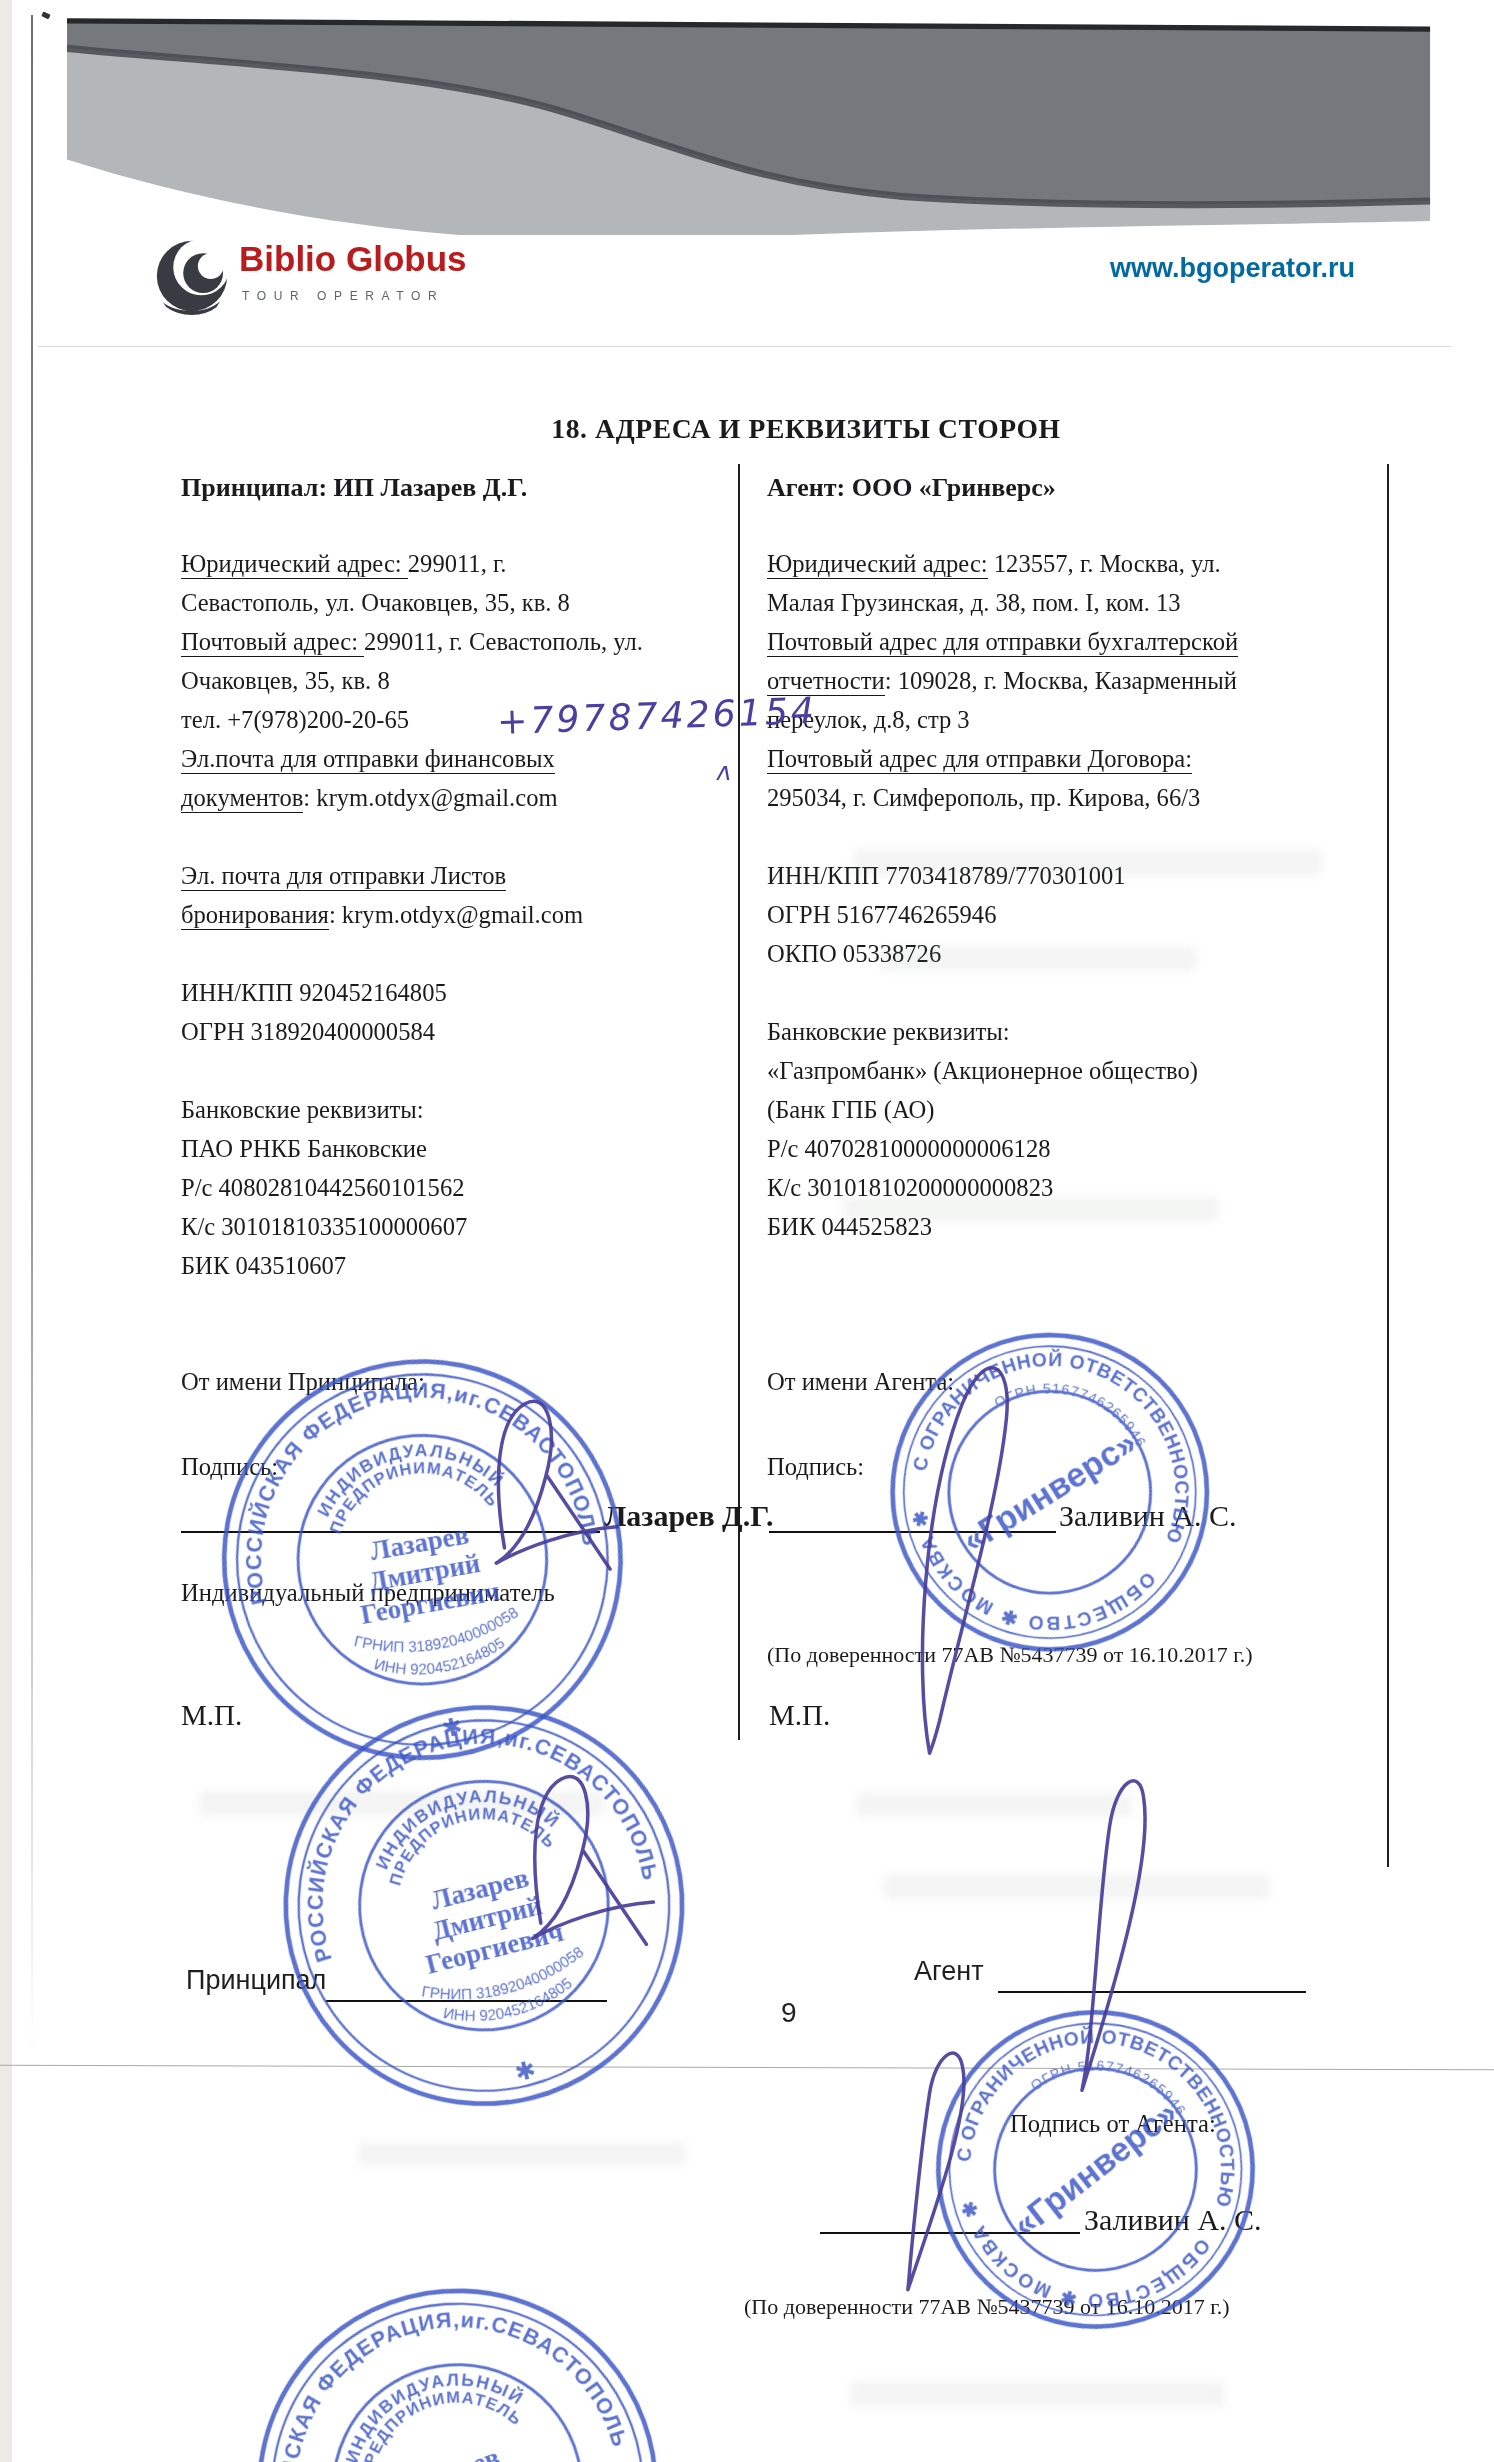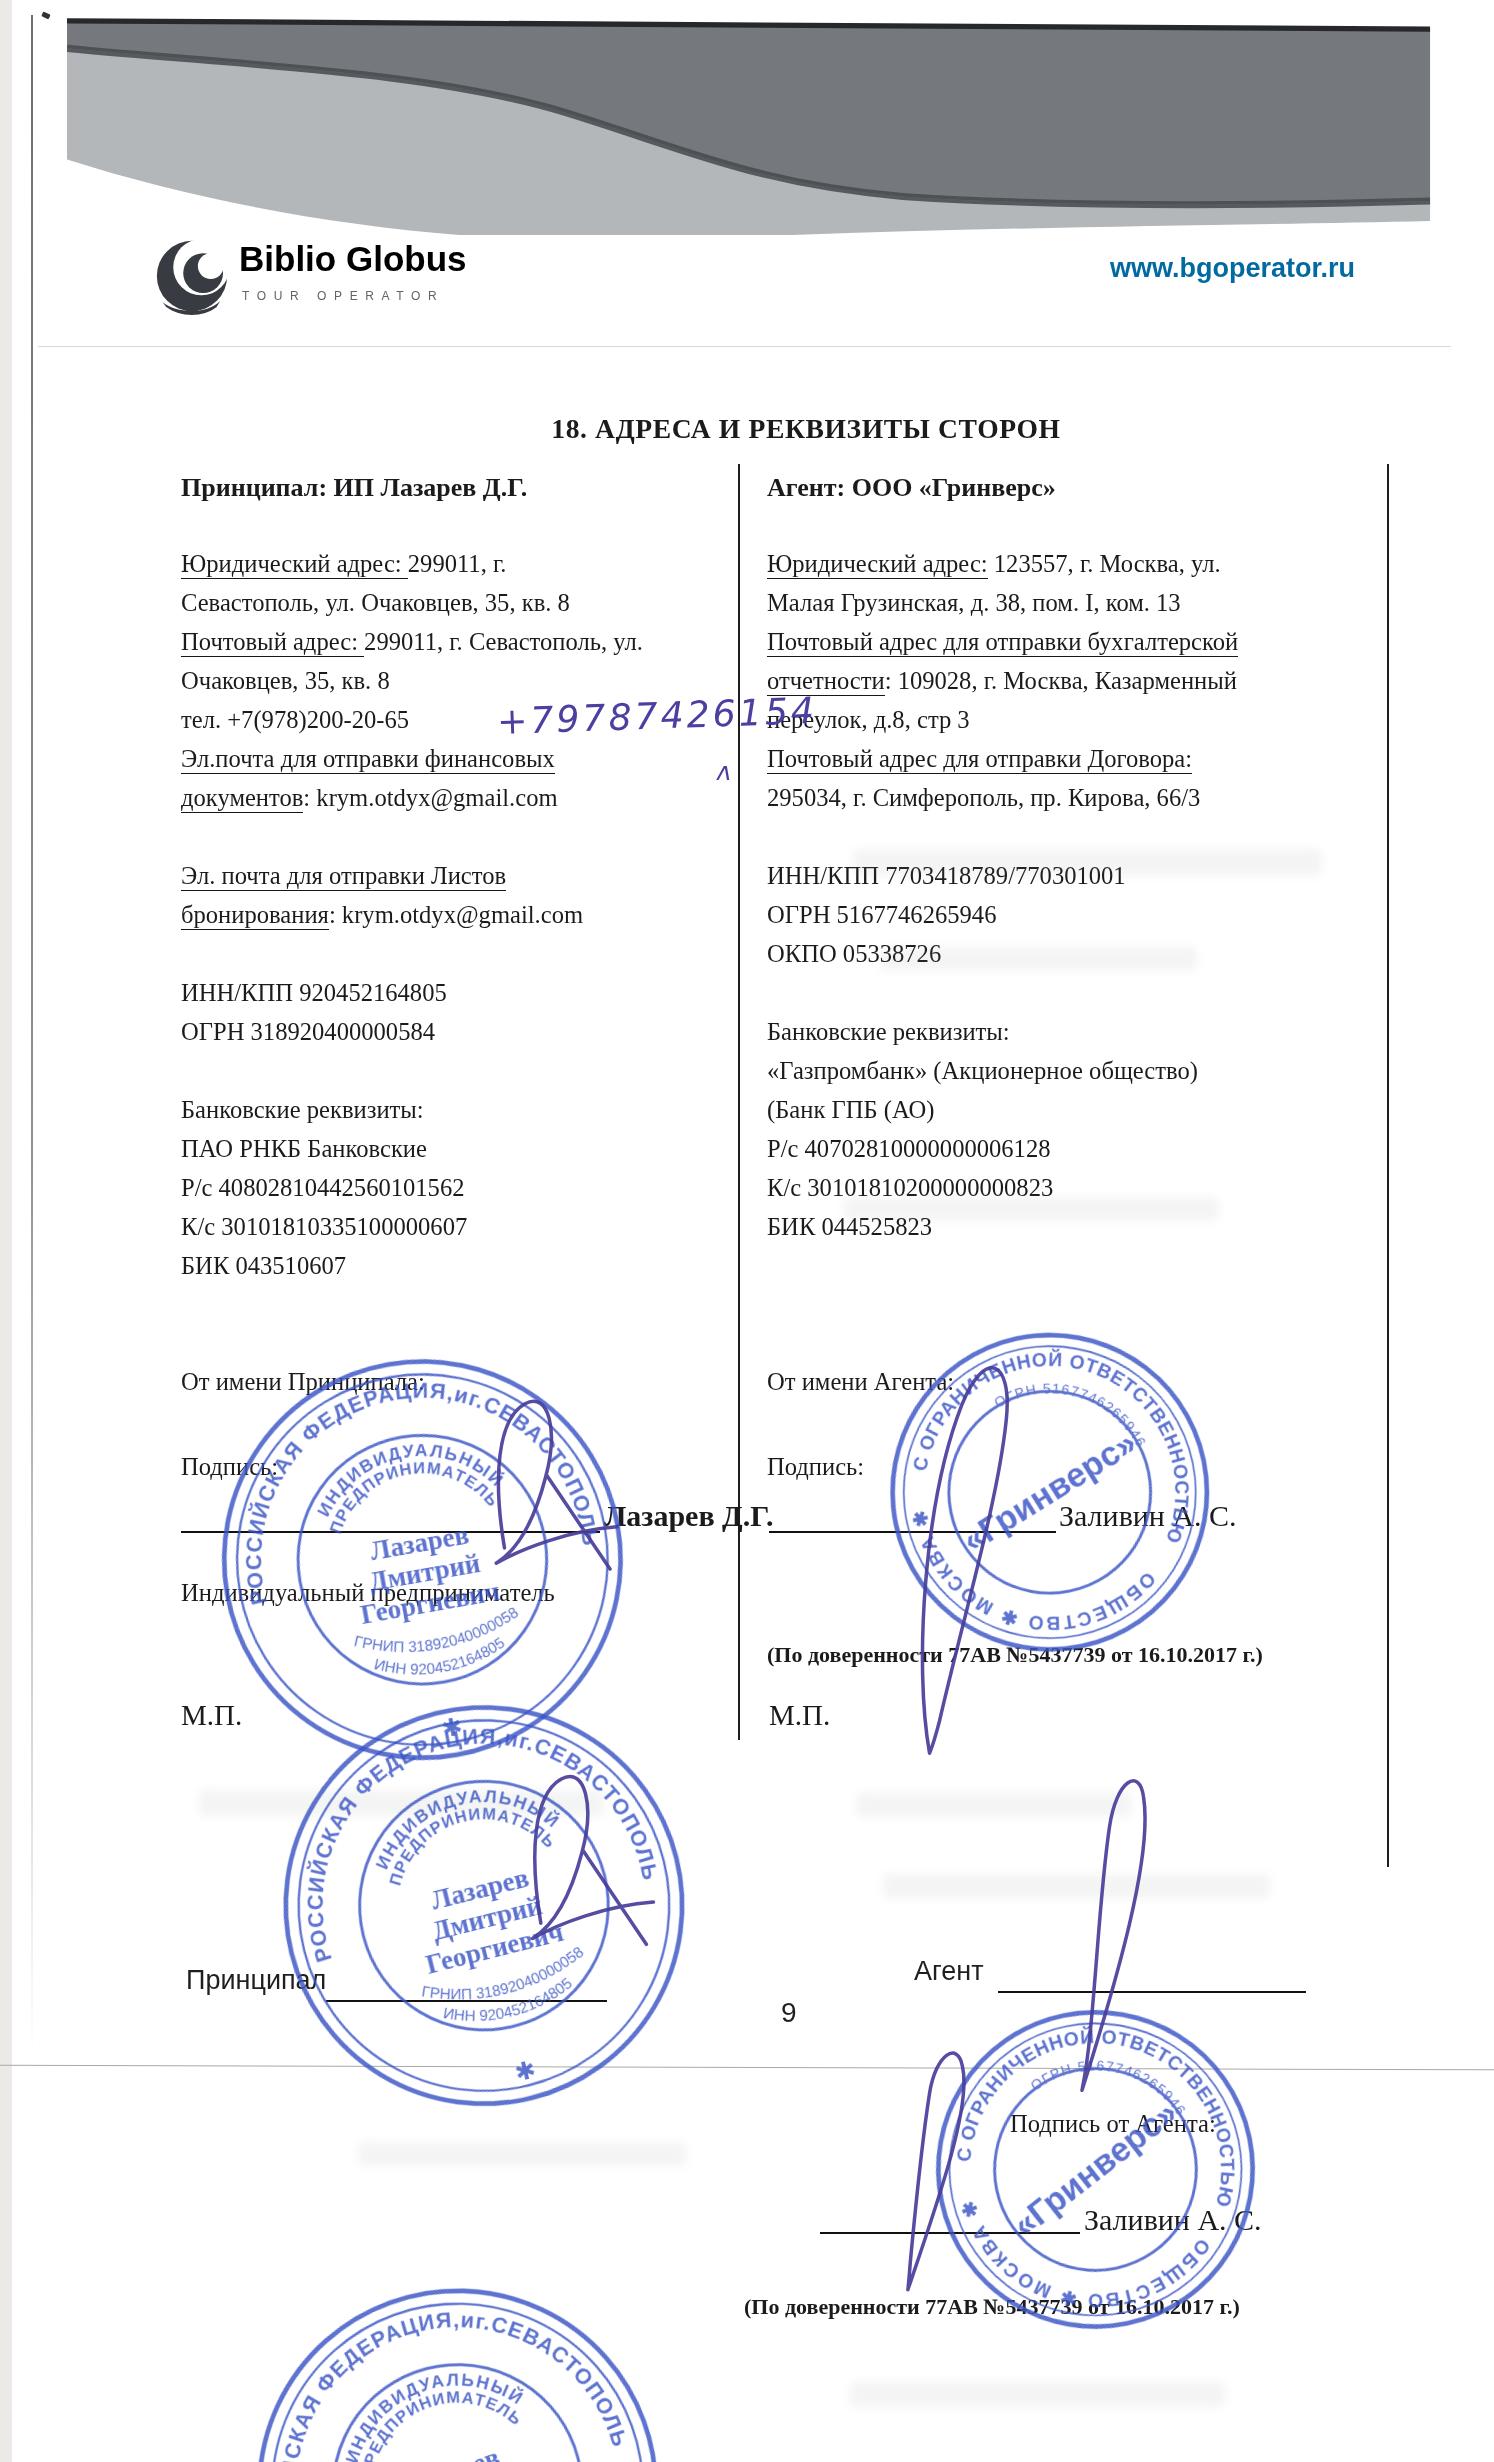--- a/index.html
+++ b/index.html
@@ -8,38 +8,38 @@
     font-family:"Liberation Serif", serif;color:#1b1b1d;overflow:hidden;
   }
   .abs{position:absolute;}
   
   .scan-strip{left:0;top:0;width:11.7px;height:2462px;background:#eceae7;}
   .page-edge{left:30.5px;top:15.2px;width:2.3px;height:2044px;
     background:linear-gradient(#3f3f3f,#6b6b6b 55%,rgba(120,120,120,0));opacity:.75;}
   .speck{width:8.2px;height:4.7px;background:#333;border-radius:1.2px;transform:rotate(25deg);}
   
   .brand-text{font-family:"Liberation Sans",sans-serif;font-weight:bold;font-size:35px;
-    color:#000000;letter-spacing:0px;}
+    color:#b91c1c;letter-spacing:0px;}
   .brand-sub{font-family:"Liberation Sans",sans-serif;font-size:12px;color:#5f646b;letter-spacing:7.6px;}
   .website{font-family:"Liberation Sans",sans-serif;font-weight:bold;font-size:27px;color:#0369a1;}
   .hdr-rule{left:38px;top:346px;width:1413px;height:1.2px;background:#d9d9d9;}
   
   .doc-title{left:117px;top:413px;width:1378px;text-align:center;
     font-size:27.6px;font-weight:bold;letter-spacing:0.6px;}
   .cell-heading{font-size:26px;font-weight:bold;}
   .tline{height:39px;font-size:24.6px;white-space:nowrap;}
   .tline span.u{border-bottom:1.8px solid #171717;padding-bottom:0.6px;}
   .v-divider{left:738px;top:464px;width:1.8px;height:1276px;background:#1d1d1d;}
   .r-border{left:1387px;top:464px;width:1.8px;height:1403px;background:#1d1d1d;}
   .sig-label{font-size:24.6px;}
   .sig-name{font-size:30px;}
   .sig-name.b{font-weight:bold;}
   .sig-line{height:1.8px;background:#111;}
   .sig-line.thick{height:2.3px;}
-  .poa{font-size:22px;font-weight:bold;}
+  .poa{font-size:22px;}
   .mp{font-size:29px;}
   .footer-label{font-family:"Liberation Sans",sans-serif;font-size:27px;color:#1f1f1f;}
   .page-num{font-family:"Liberation Sans",sans-serif;font-size:28px;color:#1f1f1f;}
   .page-break{left:0;top:2067px;width:1495px;height:1.2px;background:#a9a9a6;transform:rotate(.18deg);}
   .ghost{position:absolute;background:#7d8f7d;opacity:.085;filter:blur(4.1px);border-radius:4.7px;}
   
   .overlay{left:0;top:0;pointer-events:none;}
   .sc{fill:none;stroke:currentColor;}
   .st{fill:currentColor;stroke:none;font-family:"Liberation Sans",sans-serif;}
   .seal-use{color:#3a55c5;opacity:.82;filter:blur(.7px);}

